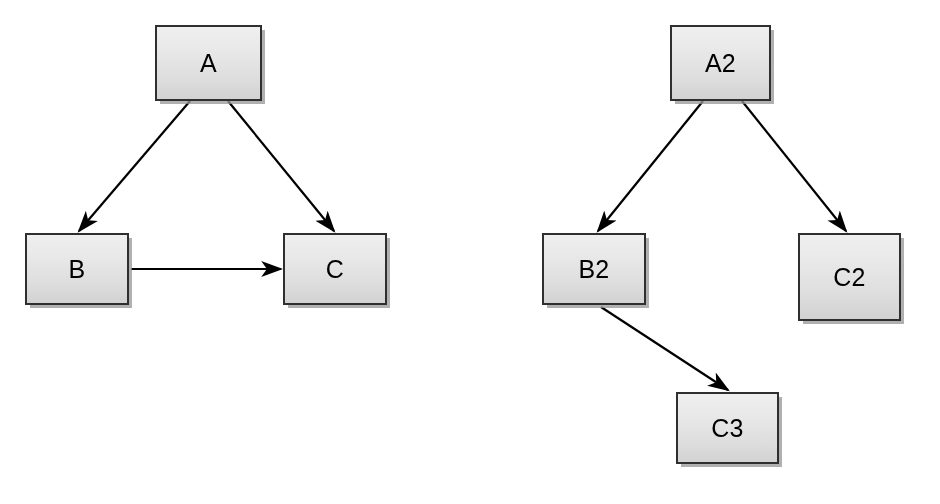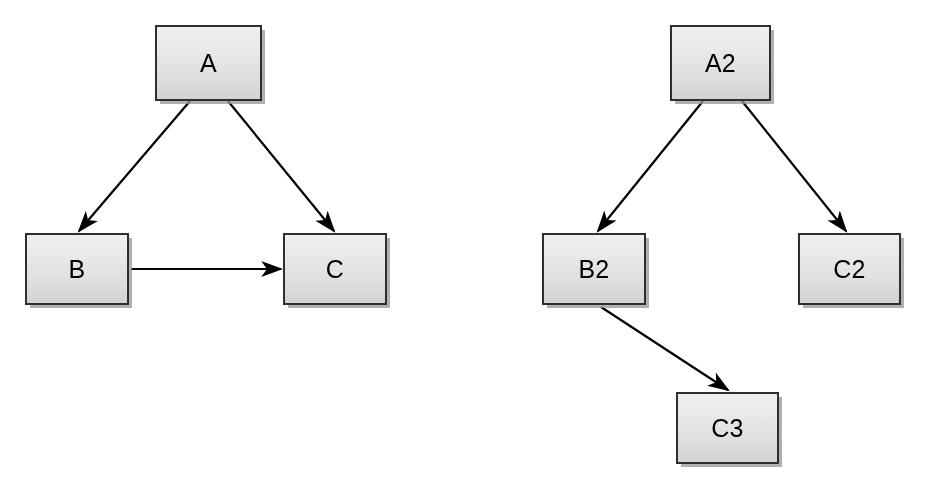--- a/index.html
+++ b/index.html
@@ -79,21 +79,21 @@
   </div>
 
   <div class="node" style="left:670px; top:25px; width:101px; height:76px;">
     <span class="node-label">A2</span>
   </div>
 
   <div class="node" style="left:542px; top:233px; width:104px; height:72px;">
     <span class="node-label">B2</span>
   </div>
 
-  <div class="node" style="left:798px; top:233px; width:103px; height:72px;">
+  <div class="node" style="left:798px; top:233px; width:103px; height:88px;">
     <span class="node-label">C2</span>
   </div>
 
   <div class="node" style="left:676px; top:392px; width:103px; height:72px;">
     <span class="node-label">C3</span>
   </div>
 
 </div>
 
 </body></html>

